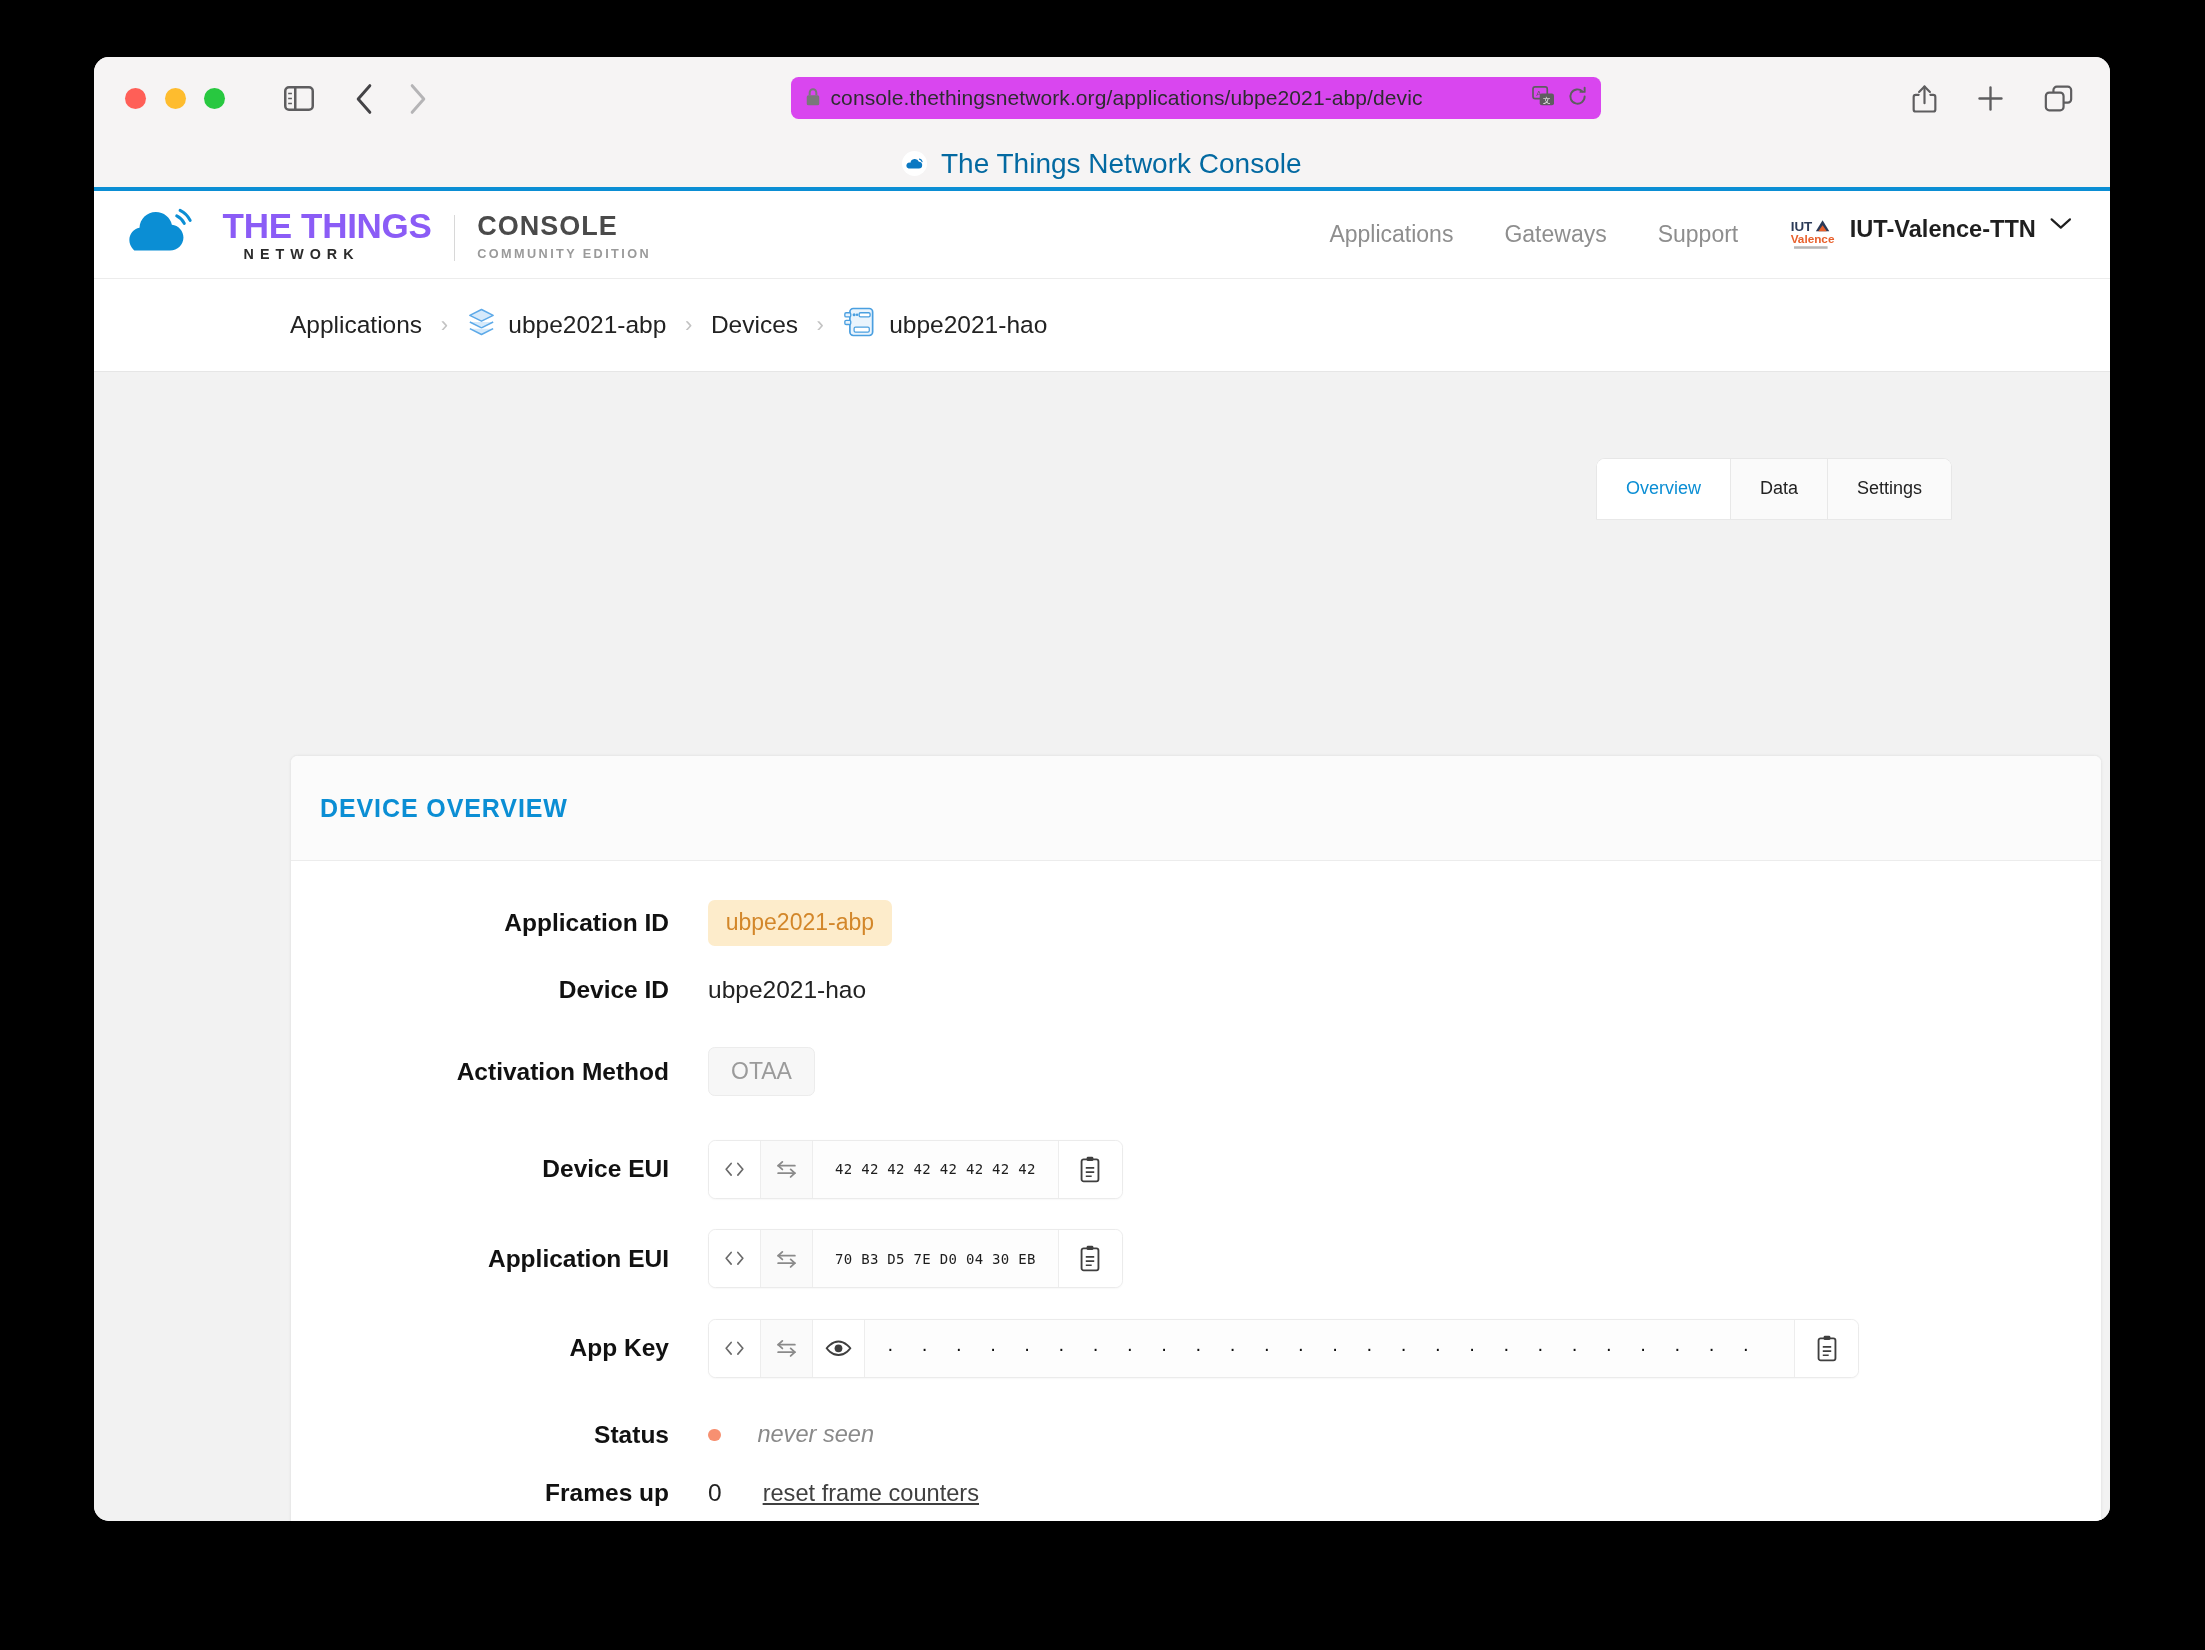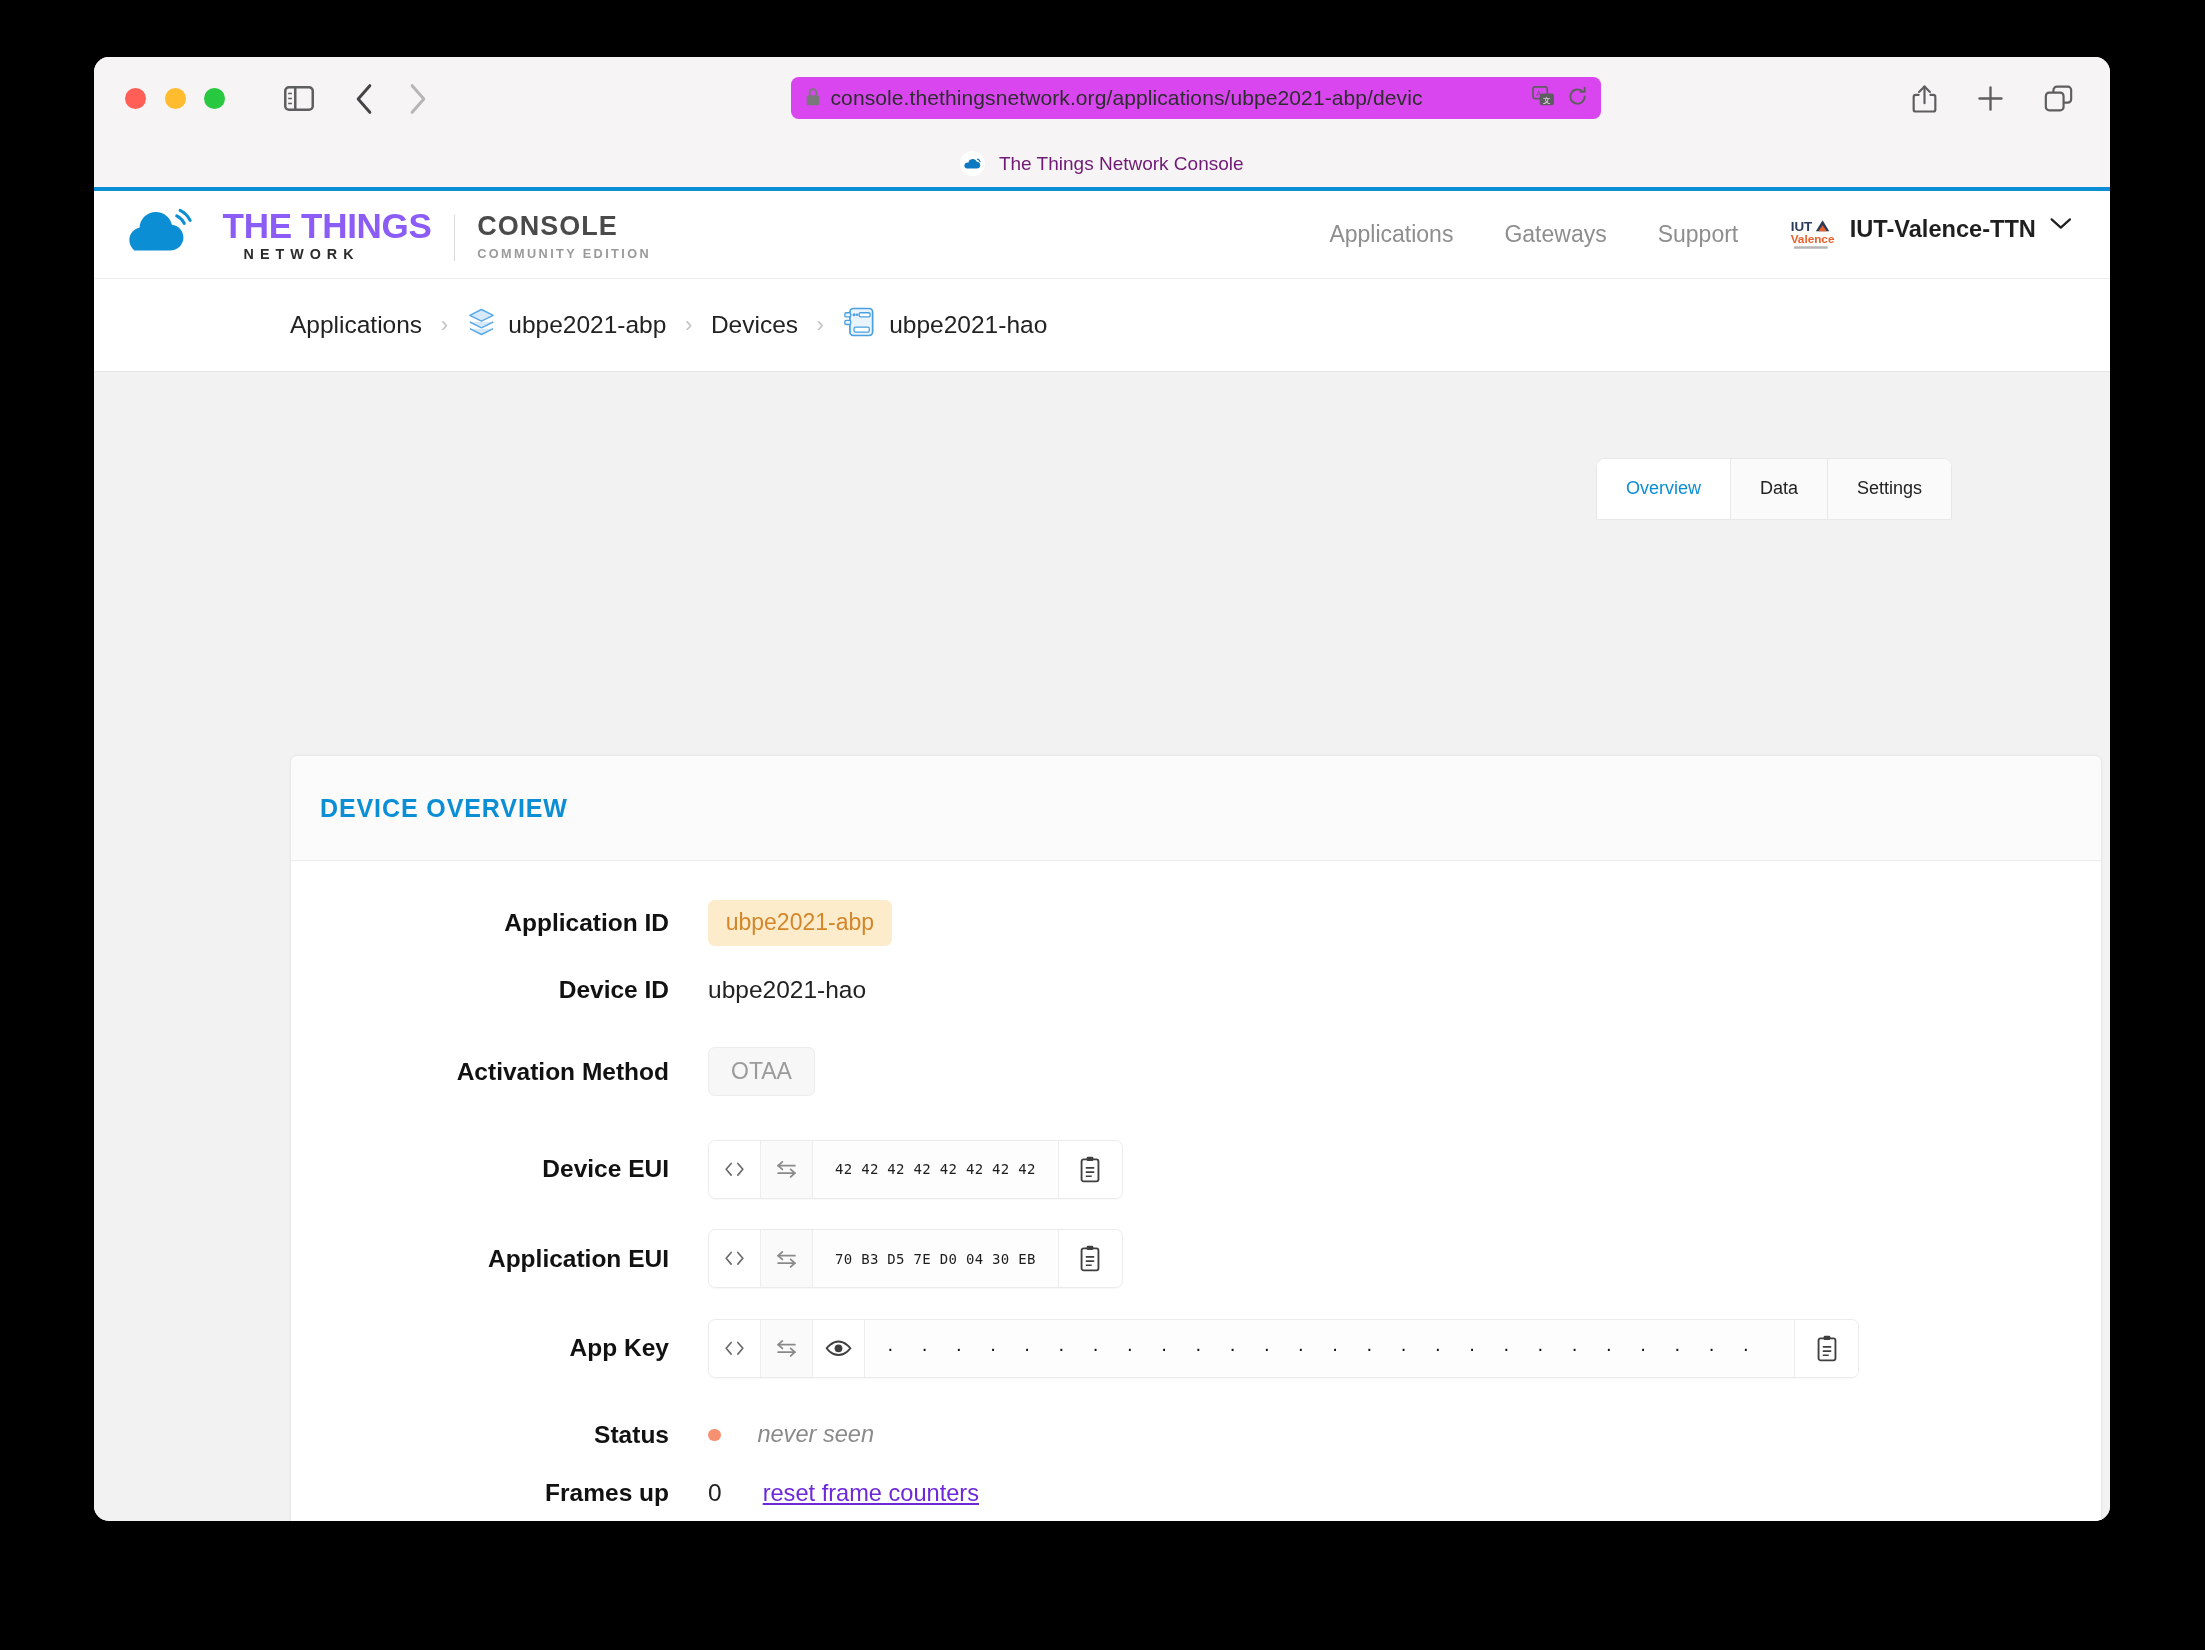--- a/index.html
+++ b/index.html
@@ -62,21 +62,21 @@
   .tabstrip {
     height: 47px; background: #f6f4f4;
     display: flex; align-items: center; justify-content: center;
     position: relative;
   }
   .tab-title { display: flex; align-items: center; gap: 13.5px; }
   .tab-favicon {
     width: 25px; height: 25px; border-radius: 50%;
     background: #fff; display: flex; align-items: center; justify-content: center;
   }
-  .tab-label { font-size: 19px; color: #701a75; }
+  .tab-label { font-size: 28px; color: #0369a1; }
 
   
   .page {
     position: relative;
     height: calc(100% - 130px);
     background: #f2f2f2;
     border-top: 4.2px solid #0b8ed4;
     overflow: hidden;
   }
 
@@ -209,21 +209,21 @@
     width: 64px; display: flex; align-items: center; justify-content: center;
     border-left: 0.8px solid #ededed; background: #fff; cursor: pointer;
   }
 
   .status-dot {
     width: 12.7px; height: 12.7px; border-radius: 50%;
     background: #f79071; display: inline-block; margin-right: 12.7px;
   }
   .status-txt { font-size: 23.6px; font-style: italic; color: #8a8a8a; }
   .link {
-    font-size: 23.6px; color: #6d28d9; 
+    font-size: 23.6px; color: #404040; 
     margin-left: 17px; cursor: pointer;
   }
   .val-inline { font-size: 24.5px; color: #222; }
 </style>
 </head>
 <body>
 
 <div class="window">
 
   <div class="toolbar">

